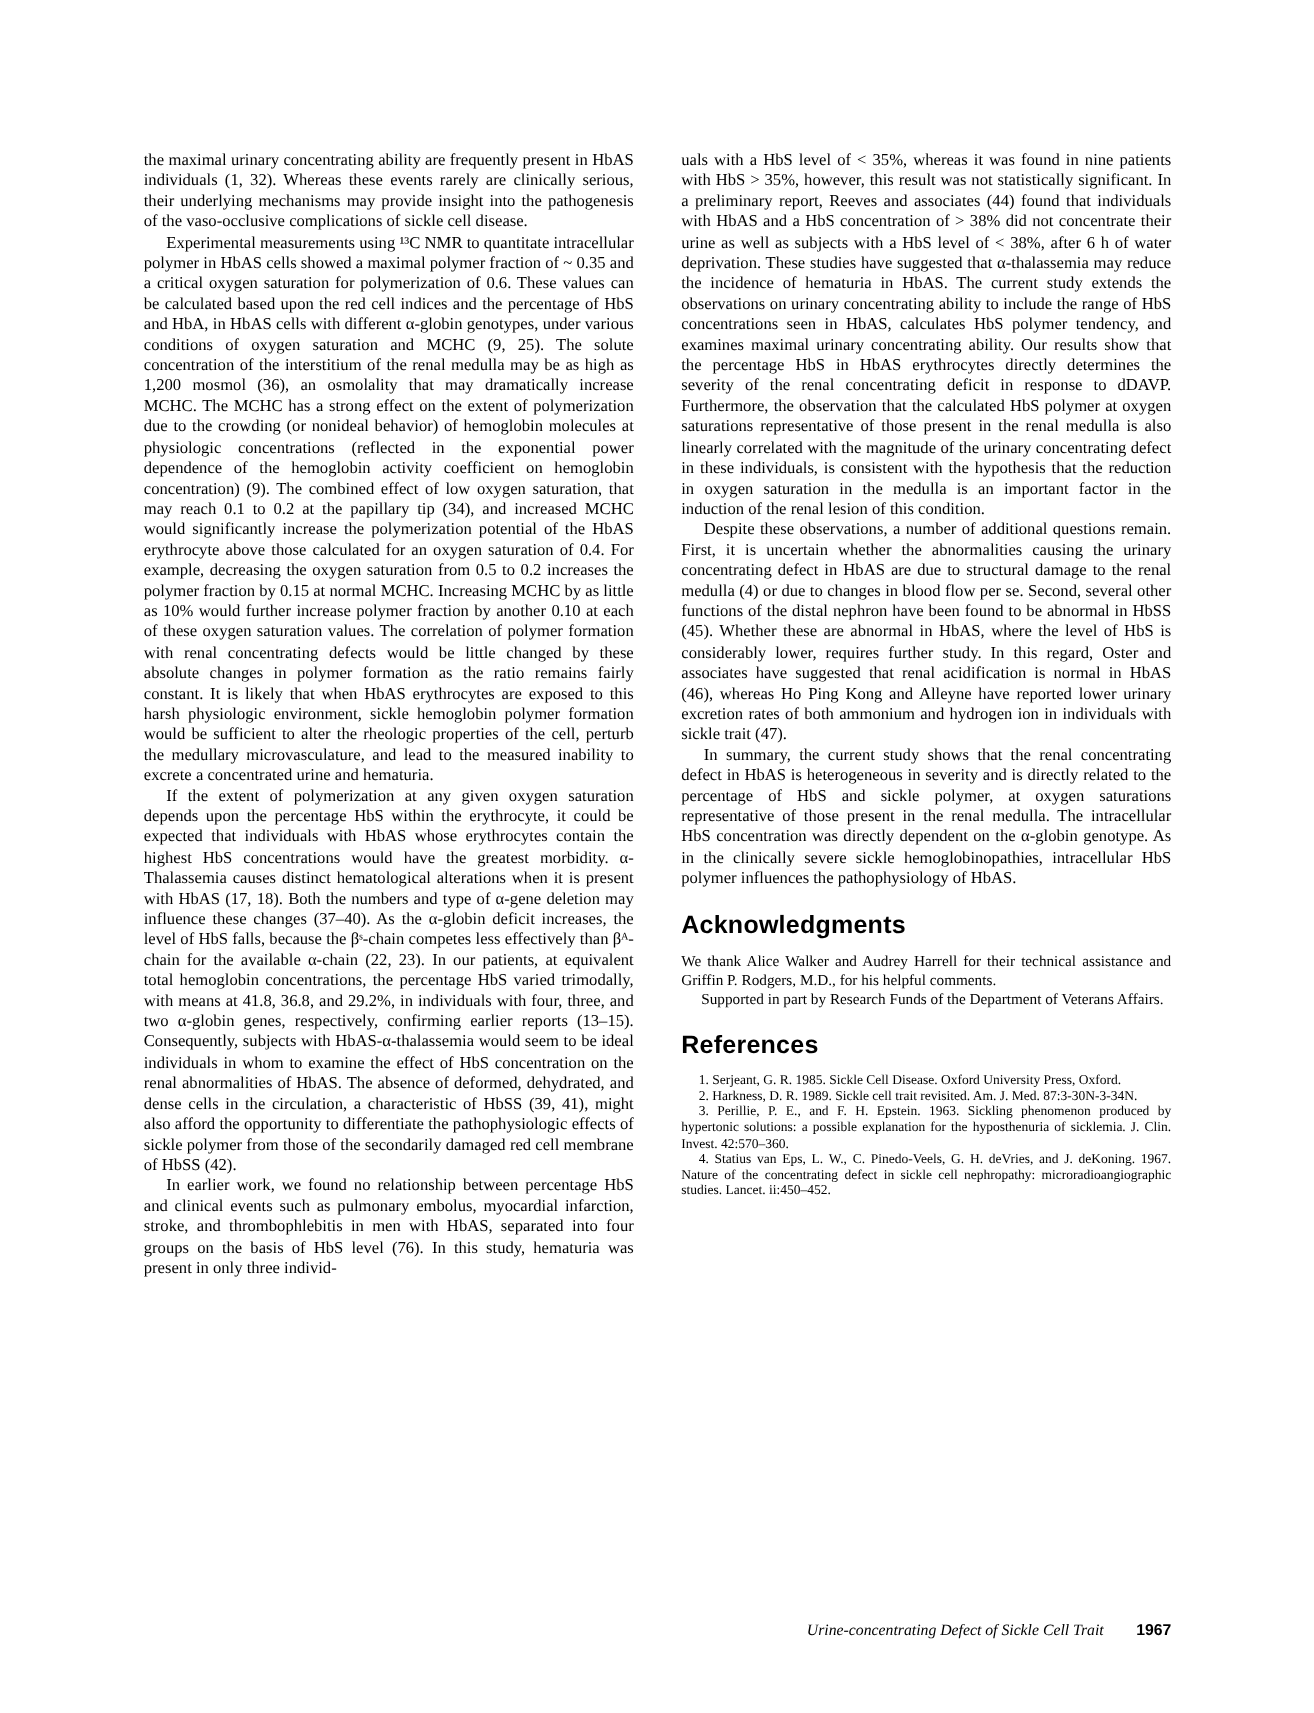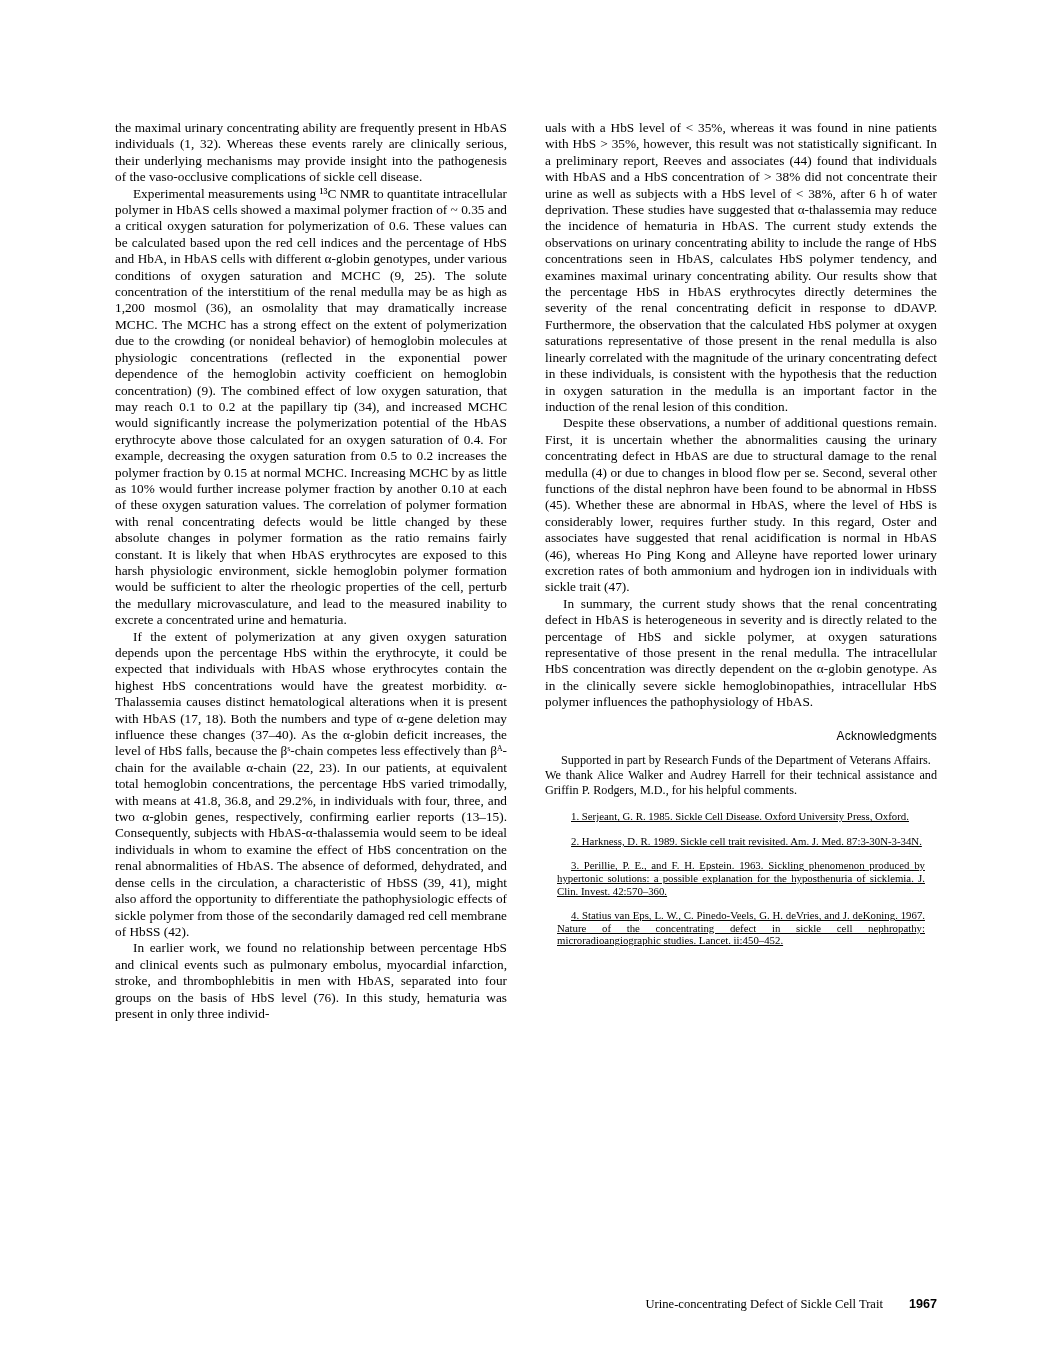--- a/index.html
+++ b/index.html
@@ -38,53 +38,52 @@
     line-height: 16.4px;
     text-align: justify;
     text-indent: 18px;
     hyphens: auto;
   }
   p.body.noindent {
     text-indent: 0;
   }
   h2.section {
     font-family: "Liberation Sans", sans-serif;
-    font-size: 12px;
-    font-weight: normal;
+    font-size: 20px;
+    font-weight: bold;
     margin: 18px 0 10px 0;
     letter-spacing: 0.2px;
-    text-align: right;
   }
   p.ack {
     margin: 0;
     font-size: 12.2px;
     line-height: 15.2px;
     text-align: justify;
     text-indent: 0;
   }
   p.ack.indent {
     text-indent: 16px;
   }
   p.ref {
-    margin: 12px;
+    margin: 0;
     font-size: 10.8px;
     line-height: 12.6px;
     text-align: justify;
     text-indent: 14px;
-    text-decoration: underline;
   }
   .footer {
     position: absolute;
     left: 115px;
     right: 114px;
     bottom: 58px;
     text-align: right;
     font-size: 12.6px;
   }
   .footer .ftitle {
+    font-style: italic;
   }
   .footer .fpage {
     font-family: "Liberation Sans", sans-serif;
     font-weight: bold;
     font-size: 12.6px;
     margin-left: 26px;
   }
 </style>
 </head>
 <body>
@@ -99,23 +98,24 @@
       <p class="body">If the extent of polymerization at any given oxygen saturation depends upon the percentage HbS within the erythrocyte, it could be expected that individuals with HbAS whose erythrocytes contain the highest HbS concentrations would have the greatest morbidity. α-Thalassemia causes distinct hematological alterations when it is present with HbAS (17, 18). Both the numbers and type of α-gene deletion may influence these changes (37–40). As the α-globin deficit increases, the level of HbS falls, because the βˢ-chain competes less effectively than βᴬ-chain for the available α-chain (22, 23). In our patients, at equivalent total hemoglobin concentrations, the percentage HbS varied trimodally, with means at 41.8, 36.8, and 29.2%, in individuals with four, three, and two α-globin genes, respectively, confirming earlier reports (13–15). Consequently, subjects with HbAS-α-thalassemia would seem to be ideal individuals in whom to examine the effect of HbS concentration on the renal abnormalities of HbAS. The absence of deformed, dehydrated, and dense cells in the circulation, a characteristic of HbSS (39, 41), might also afford the opportunity to differentiate the pathophysiologic effects of sickle polymer from those of the secondarily damaged red cell membrane of HbSS (42).</p>
       <p class="body">In earlier work, we found no relationship between percentage HbS and clinical events such as pulmonary embolus, myocardial infarction, stroke, and thrombophlebitis in men with HbAS, separated into four groups on the basis of HbS level (76). In this study, hematuria was present in only three individ-</p>
     </div>
 
     <div class="col">
       <p class="body noindent">uals with a HbS level of &lt; 35%, whereas it was found in nine patients with HbS &gt; 35%, however, this result was not statistically significant. In a preliminary report, Reeves and associates (44) found that individuals with HbAS and a HbS concentration of &gt; 38% did not concentrate their urine as well as subjects with a HbS level of &lt; 38%, after 6 h of water deprivation. These studies have suggested that α-thalassemia may reduce the incidence of hematuria in HbAS. The current study extends the observations on urinary concentrating ability to include the range of HbS concentrations seen in HbAS, calculates HbS polymer tendency, and examines maximal urinary concentrating ability. Our results show that the percentage HbS in HbAS erythrocytes directly determines the severity of the renal concentrating deficit in response to dDAVP. Furthermore, the observation that the calculated HbS polymer at oxygen saturations representative of those present in the renal medulla is also linearly correlated with the magnitude of the urinary concentrating defect in these individuals, is consistent with the hypothesis that the reduction in oxygen saturation in the medulla is an important factor in the induction of the renal lesion of this condition.</p>
       <p class="body">Despite these observations, a number of additional questions remain. First, it is uncertain whether the abnormalities causing the urinary concentrating defect in HbAS are due to structural damage to the renal medulla (4) or due to changes in blood flow per se. Second, several other functions of the distal nephron have been found to be abnormal in HbSS (45). Whether these are abnormal in HbAS, where the level of HbS is considerably lower, requires further study. In this regard, Oster and associates have suggested that renal acidification is normal in HbAS (46), whereas Ho Ping Kong and Alleyne have reported lower urinary excretion rates of both ammonium and hydrogen ion in individuals with sickle trait (47).</p>
       <p class="body">In summary, the current study shows that the renal concentrating defect in HbAS is heterogeneous in severity and is directly related to the percentage of HbS and sickle polymer, at oxygen saturations representative of those present in the renal medulla. The intracellular HbS concentration was directly dependent on the α-globin genotype. As in the clinically severe sickle hemoglobinopathies, intracellular HbS polymer influences the pathophysiology of HbAS.</p>
 
       <h2 class="section">Acknowledgments</h2>
+      <p class="ack">We thank Alice Walker and Audrey Harrell for their technical assistance and Griffin P. Rodgers, M.D., for his helpful comments.</p>
       <p class="ack indent">Supported in part by Research Funds of the Department of Veterans Affairs.</p>
-      <p class="ack">We thank Alice Walker and Audrey Harrell for their technical assistance and Griffin P. Rodgers, M.D., for his helpful comments.</p>
 
+      <h2 class="section">References</h2>
       <p class="ref">1. Serjeant, G. R. 1985. Sickle Cell Disease. Oxford University Press, Oxford.</p>
       <p class="ref">2. Harkness, D. R. 1989. Sickle cell trait revisited. Am. J. Med. 87:3-30N-3-34N.</p>
       <p class="ref">3. Perillie, P. E., and F. H. Epstein. 1963. Sickling phenomenon produced by hypertonic solutions: a possible explanation for the hyposthenuria of sicklemia. J. Clin. Invest. 42:570–360.</p>
       <p class="ref">4. Statius van Eps, L. W., C. Pinedo-Veels, G. H. deVries, and J. deKoning. 1967. Nature of the concentrating defect in sickle cell nephropathy: microradioangiographic studies. Lancet. ii:450–452.</p>
     </div>
 
   </div>
 
   <div class="footer">
     <span class="ftitle">Urine-concentrating Defect of Sickle Cell Trait</span><span class="fpage">1967</span>

